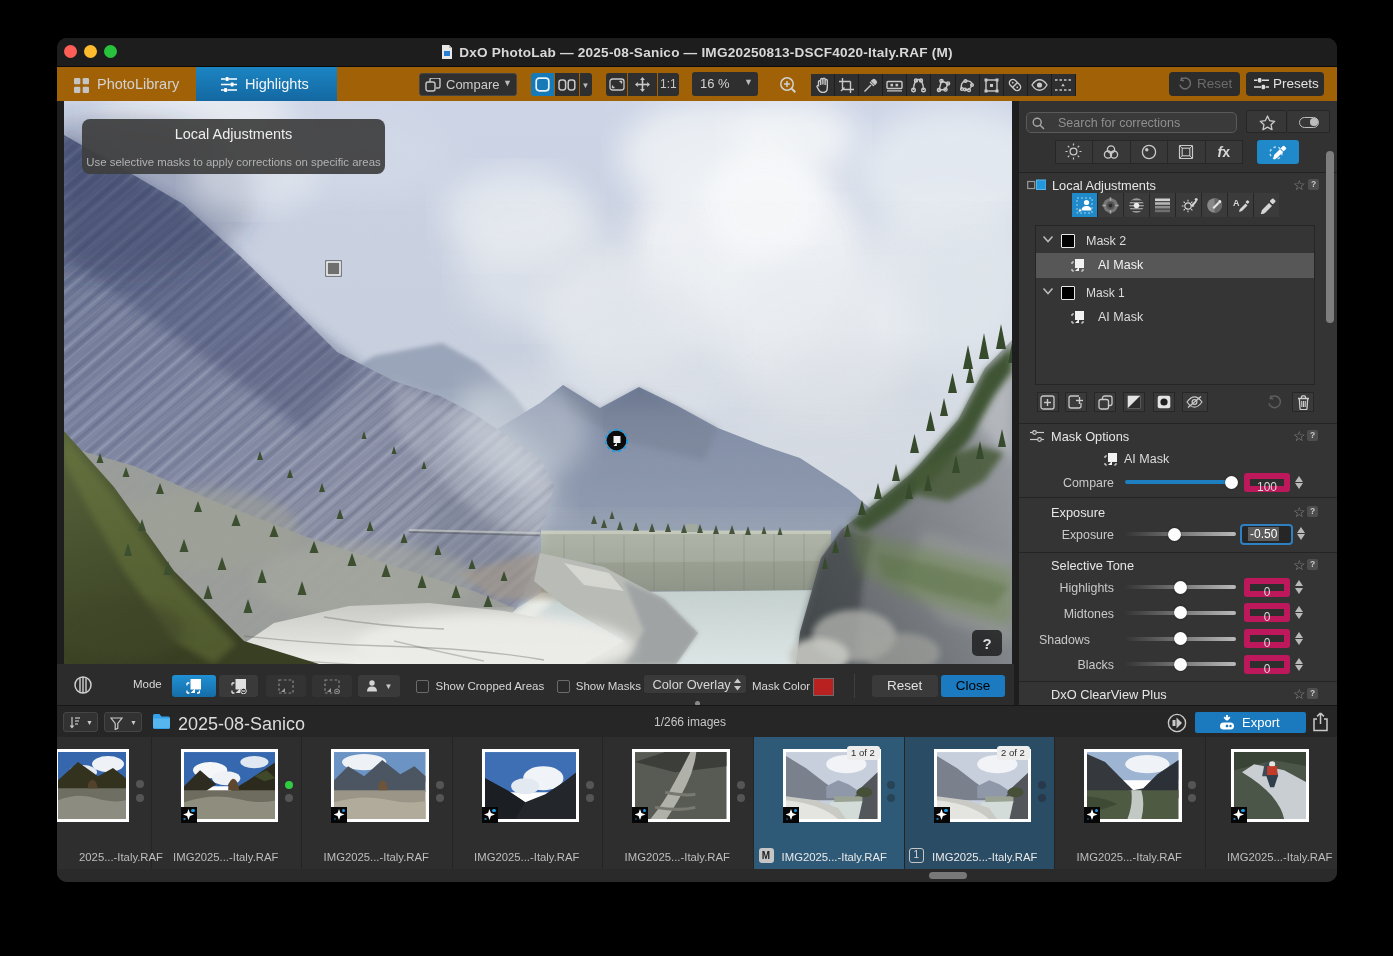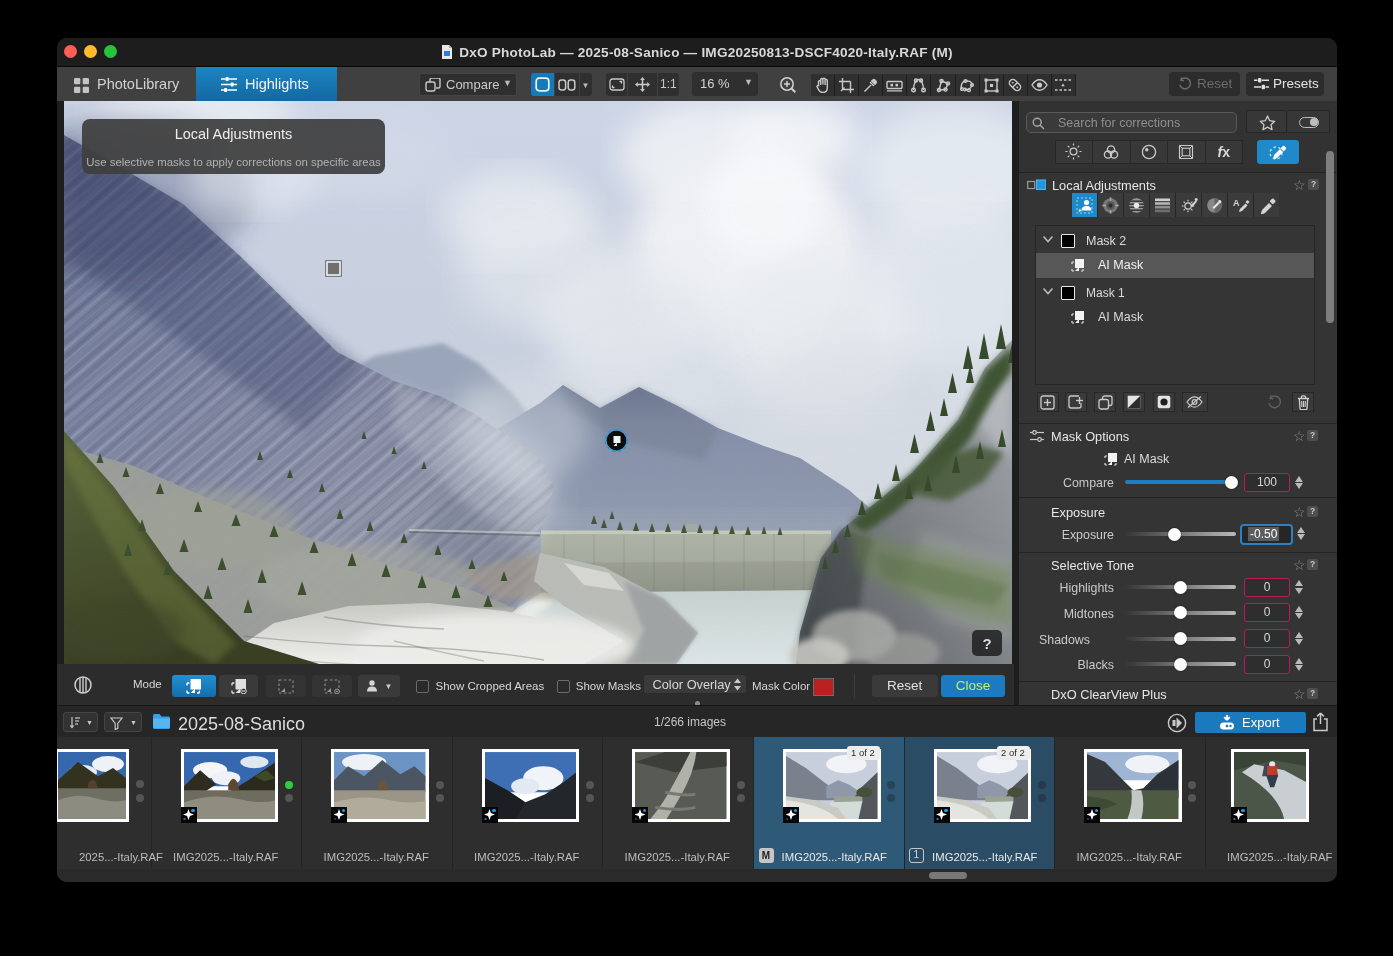--- a/index.html
+++ b/index.html
@@ -9,21 +9,21 @@
   #win { position:absolute; left:57px; top:38px; width:1280px; height:844px;
          background:#2c2c2c; border-radius:10px; overflow:hidden; }
   .abs { position:absolute; }
   .tl { border-radius:50%; width:13px; height:13px; position:absolute; top:7px; }
   .seg { background:#2f2f2f; }
   .ic { fill:none; stroke:#c9c9c9; stroke-width:1.4; }
   .tsb { width:23.1px; height:22px; background:#2f2f2f; display:flex; align-items:center; justify-content:center; }
   .pbtn { position:absolute; background:#3a3a3a; border:1px solid #272727; display:flex; align-items:center; justify-content:center; }
   .lbl { position:absolute; color:#c9c9c9; font-size:12.4px; }
   .hdr { position:absolute; color:#e6e6e6; font-size:12.8px; }
-  .vbox { position:absolute; width:46px; height:19px; background:#2e2e2e; border:1px solid #be185d; border-radius:3px;
+  .vbox { position:absolute; width:46px; height:19px; background:#2e2e2e; border:6px solid #be185d; border-radius:3px;
           color:#d8d8d8; font-size:12px; text-align:center; line-height:17px; }
   .spin { position:absolute; width:12px; height:19px; display:flex; flex-direction:column; align-items:center; justify-content:center; gap:1.5px; }
   .sup { width:0;height:0;border-left:4.5px solid transparent;border-right:4.5px solid transparent;border-bottom:6px solid #b9b9b9; }
   .sdn { width:0;height:0;border-left:4.5px solid transparent;border-right:4.5px solid transparent;border-top:6px solid #b9b9b9; }
   .track { position:absolute; height:4px; width:111px; border-radius:2px; background:linear-gradient(90deg,#353535,#b9b9b9); }
   .knob { position:absolute; width:13px; height:13px; border-radius:50%; background:#fdfdfd; box-shadow:0 0 2px rgba(0,0,0,.6); }
   .star { color:#909090; font-size:14px; position:absolute; }
   .qm { position:absolute; width:11px; height:11px; background:#4e4e4e; border-radius:2px; color:#c9c9c9; font-size:8.5px;
         text-align:center; line-height:11px; font-weight:bold; }
   .sep { position:absolute; left:0; width:100%; height:1px; background:#242424; }
@@ -54,21 +54,21 @@
   <div class="tl" style="left:46.5px;background:#29c23d;"></div>
   <div class="abs" style="left:0;top:0;width:1280px;height:28px;display:flex;align-items:center;justify-content:center;">
     <svg width="12" height="15" viewBox="0 0 12 15" style="margin-right:6px;">
       <path d="M1 0 h7 l3 3 v11 h-10 z" fill="#e8e8e8"></path>
       <path d="M8 0 l3 3 h-3 z" fill="#b5b5b5"></path>
       <rect x="3" y="6" width="6" height="5" fill="#2a7fd4"></rect>
     </svg>
     <span style="color:#d8d8d8;font-size:13.6px;font-weight:bold;letter-spacing:.2px;">DxO PhotoLab — 2025-08-Sanico — IMG20250813-DSCF4020-Italy.RAF (M)</span>
   </div>
 
-  <div id="toolbar" class="abs" style="left:0;top:28px;width:1280px;height:35px;background:#404040;border-top:1px solid #0a0a0a;">
+  <div id="toolbar" class="abs" style="left:0;top:28px;width:1280px;height:35px;background:#a16207;border-top:1px solid #0a0a0a;">
 
     <svg class="abs" style="left:17px;top:11px;" width="15" height="15" viewBox="0 0 15 15">
       <g fill="#c4c4c4">
             <rect x="0" y="0" width="6.3" height="6.3" rx="1.2"></rect>
             <rect x="8.7" y="0" width="6.3" height="6.3" rx="1.2"></rect>
             <rect x="0" y="8.7" width="6.3" height="6.3" rx="1.2"></rect>
             <rect x="8.7" y="8.7" width="6.3" height="6.3" rx="1.2"></rect>
           </g>
     </svg>
     <span class="abs" style="left:40px;top:9px;font-size:14.5px;color:#d2d2d2;">PhotoLibrary</span>
@@ -581,21 +581,21 @@
             <path d="M4.5 12.5 L8 8 H1 Z" fill="#c9c9c9"></path>
           </svg>
     </div>
     <span class="mlab" style="left:695px;top:16px;">Mask Color</span>
     <div class="abs" style="left:756px;top:13.5px;width:21px;height:18px;background:#b92020;border:1px solid #6b6b6b;"></div>
     <div class="abs" style="left:797px;top:10px;width:1px;height:24px;background:#3f3f3f;"></div>
     <div class="mbtn" style="left:814.7px;top:10.8px;width:66px;">
           <span style="color:#e2e2e2;font-size:13.5px;">Reset</span>
         </div>
     <div class="mbtn" style="left:883.7px;top:10.8px;width:64.5px;background:#1b7ac0;">
-          <span style="color:#bef264;font-size:13.5px;">Close</span>
+          <span style="color:#000000;font-size:13.5px;">Close</span>
         </div>
     <div class="abs" style="left:638px;top:37px;width:5px;height:5px;border-radius:50%;background:#8a8a8a;"></div>
   </div>
 
   <div id="panel" class="abs" style="left:957px;top:63px;width:323px;height:604px;background:#323232;border-left:5px solid #1e1e1e;">
 
     <div class="abs" style="left:7px;top:11px;width:211px;height:21px;background:#3a3a3a;border:1px solid #5a5a5a;border-radius:5px;">
       <svg class="abs" style="left:5px;top:4px;" width="13" height="13" viewBox="0 0 13 13">
             <circle cx="5.2" cy="5.2" r="4" fill="none" stroke="#a9a9a9" stroke-width="1.4"></circle>
             <line x1="8.2" y1="8.2" x2="12" y2="12" stroke="#a9a9a9" stroke-width="1.4"></line>

